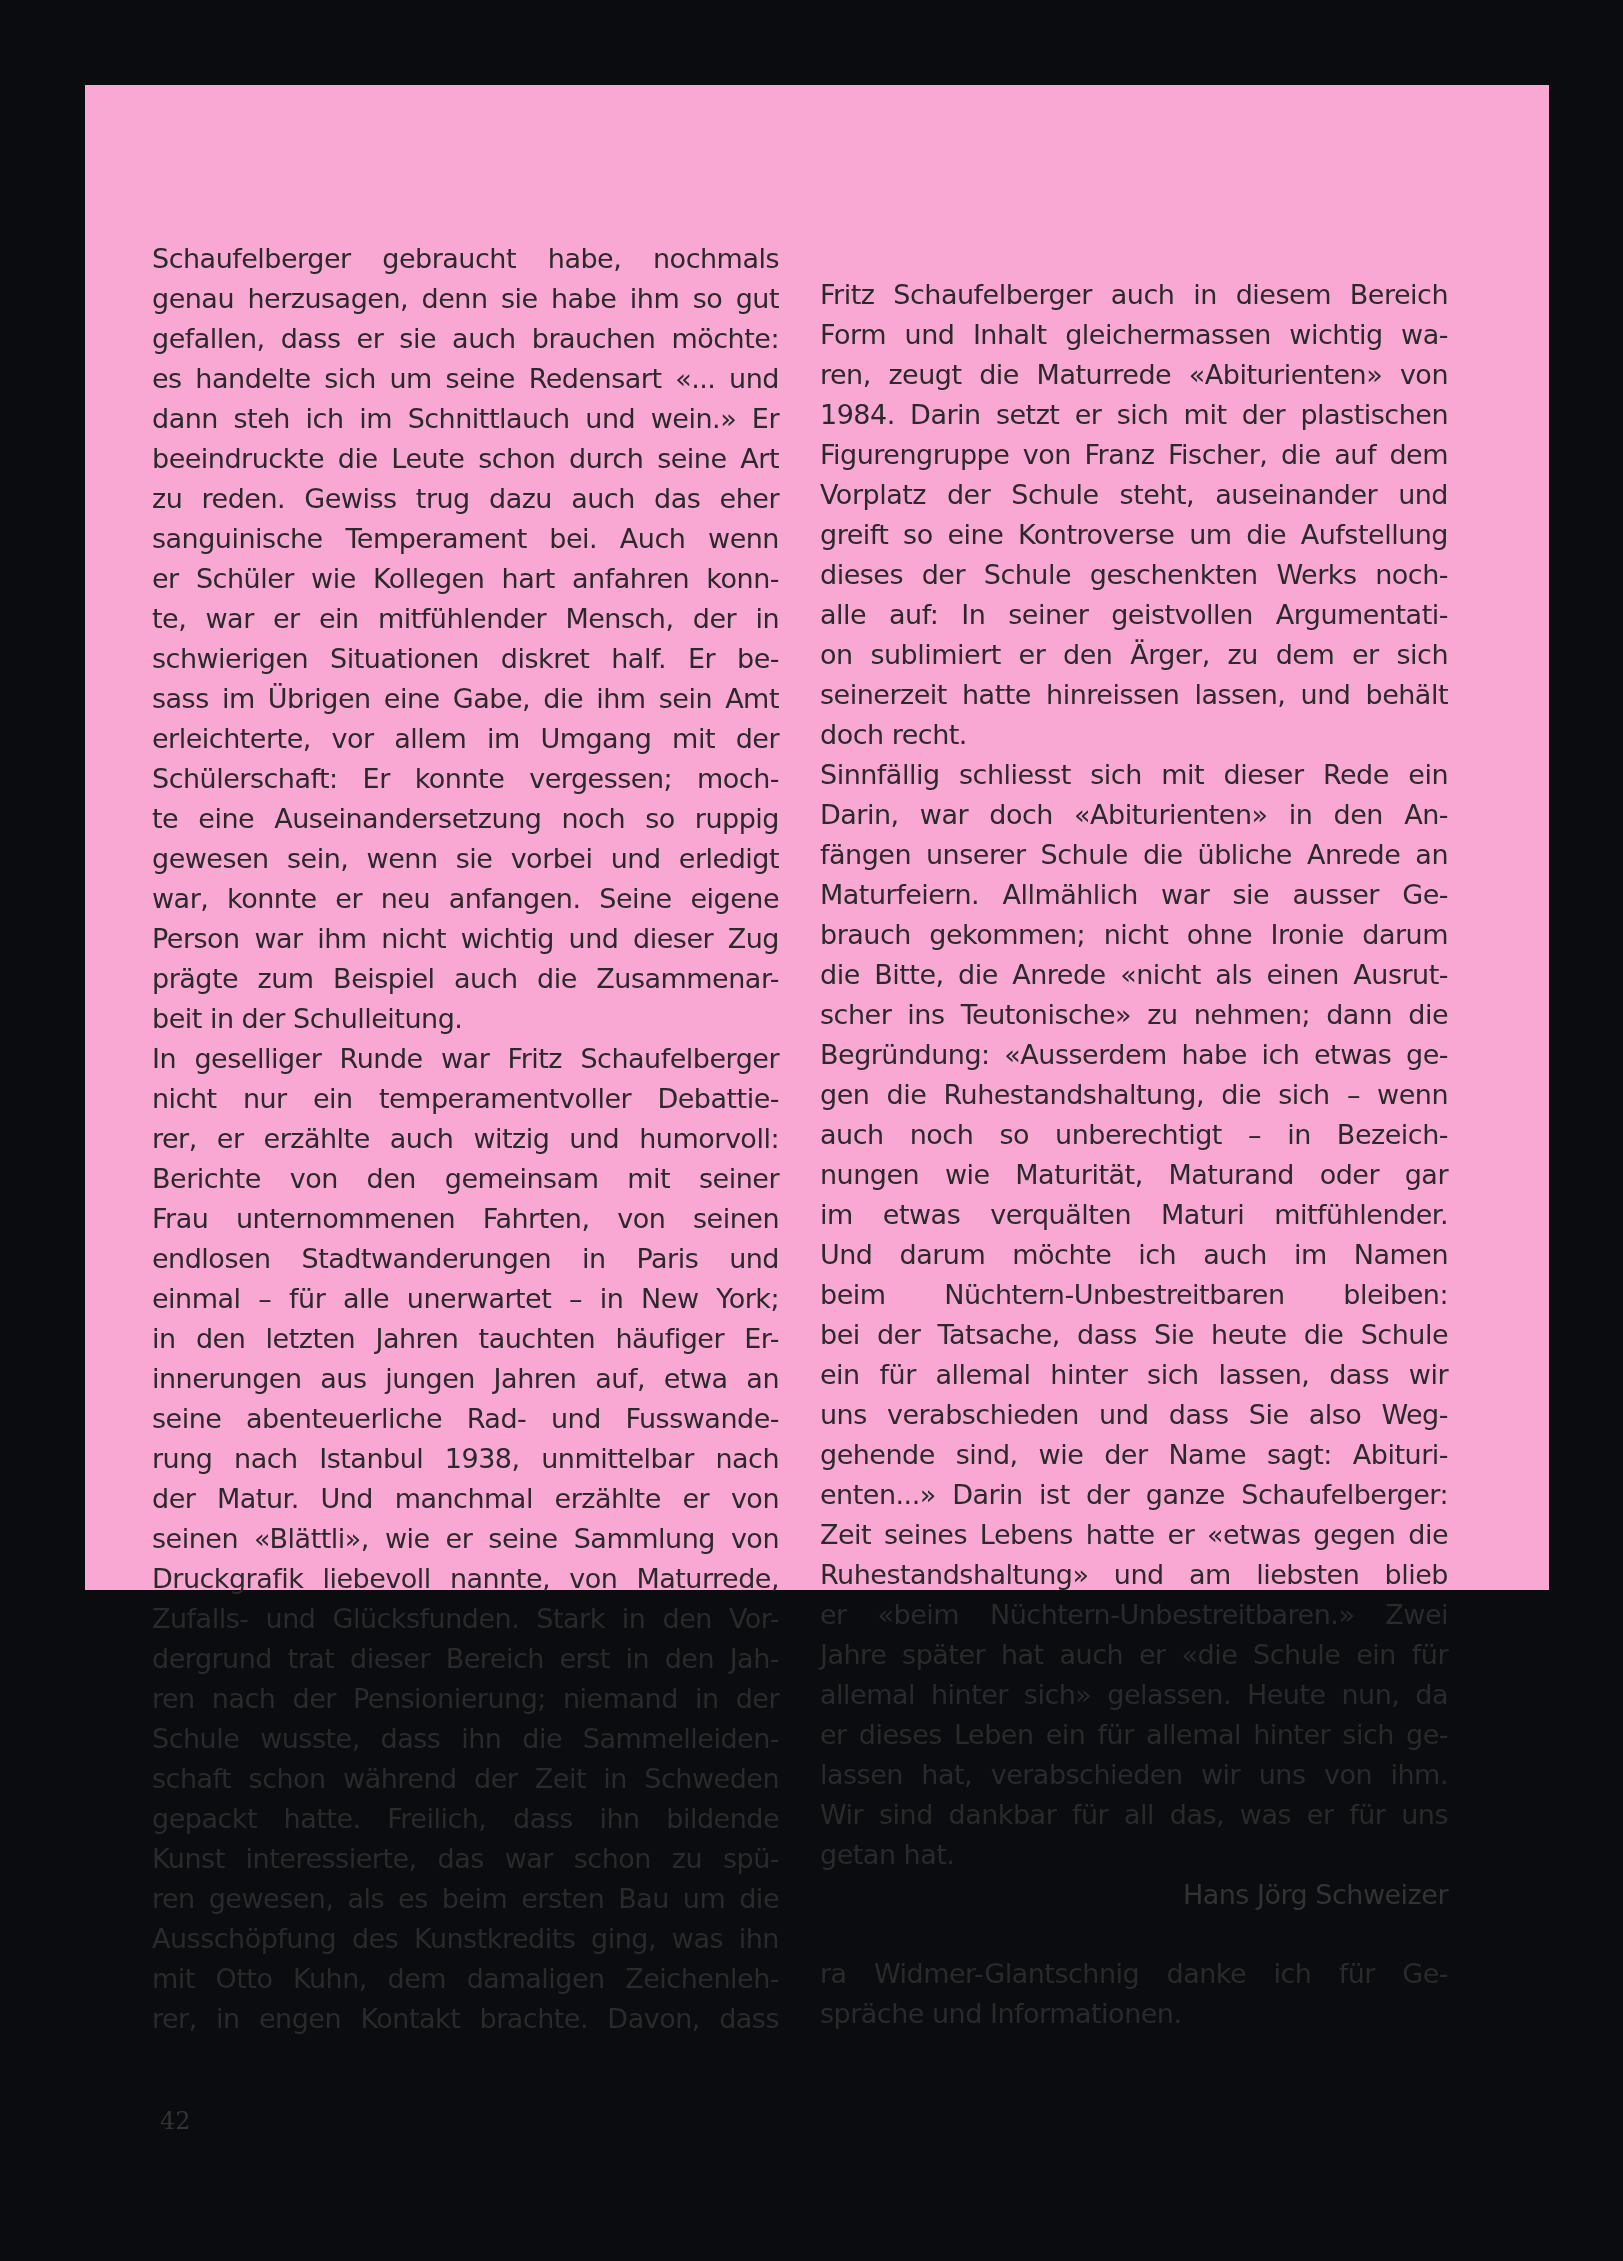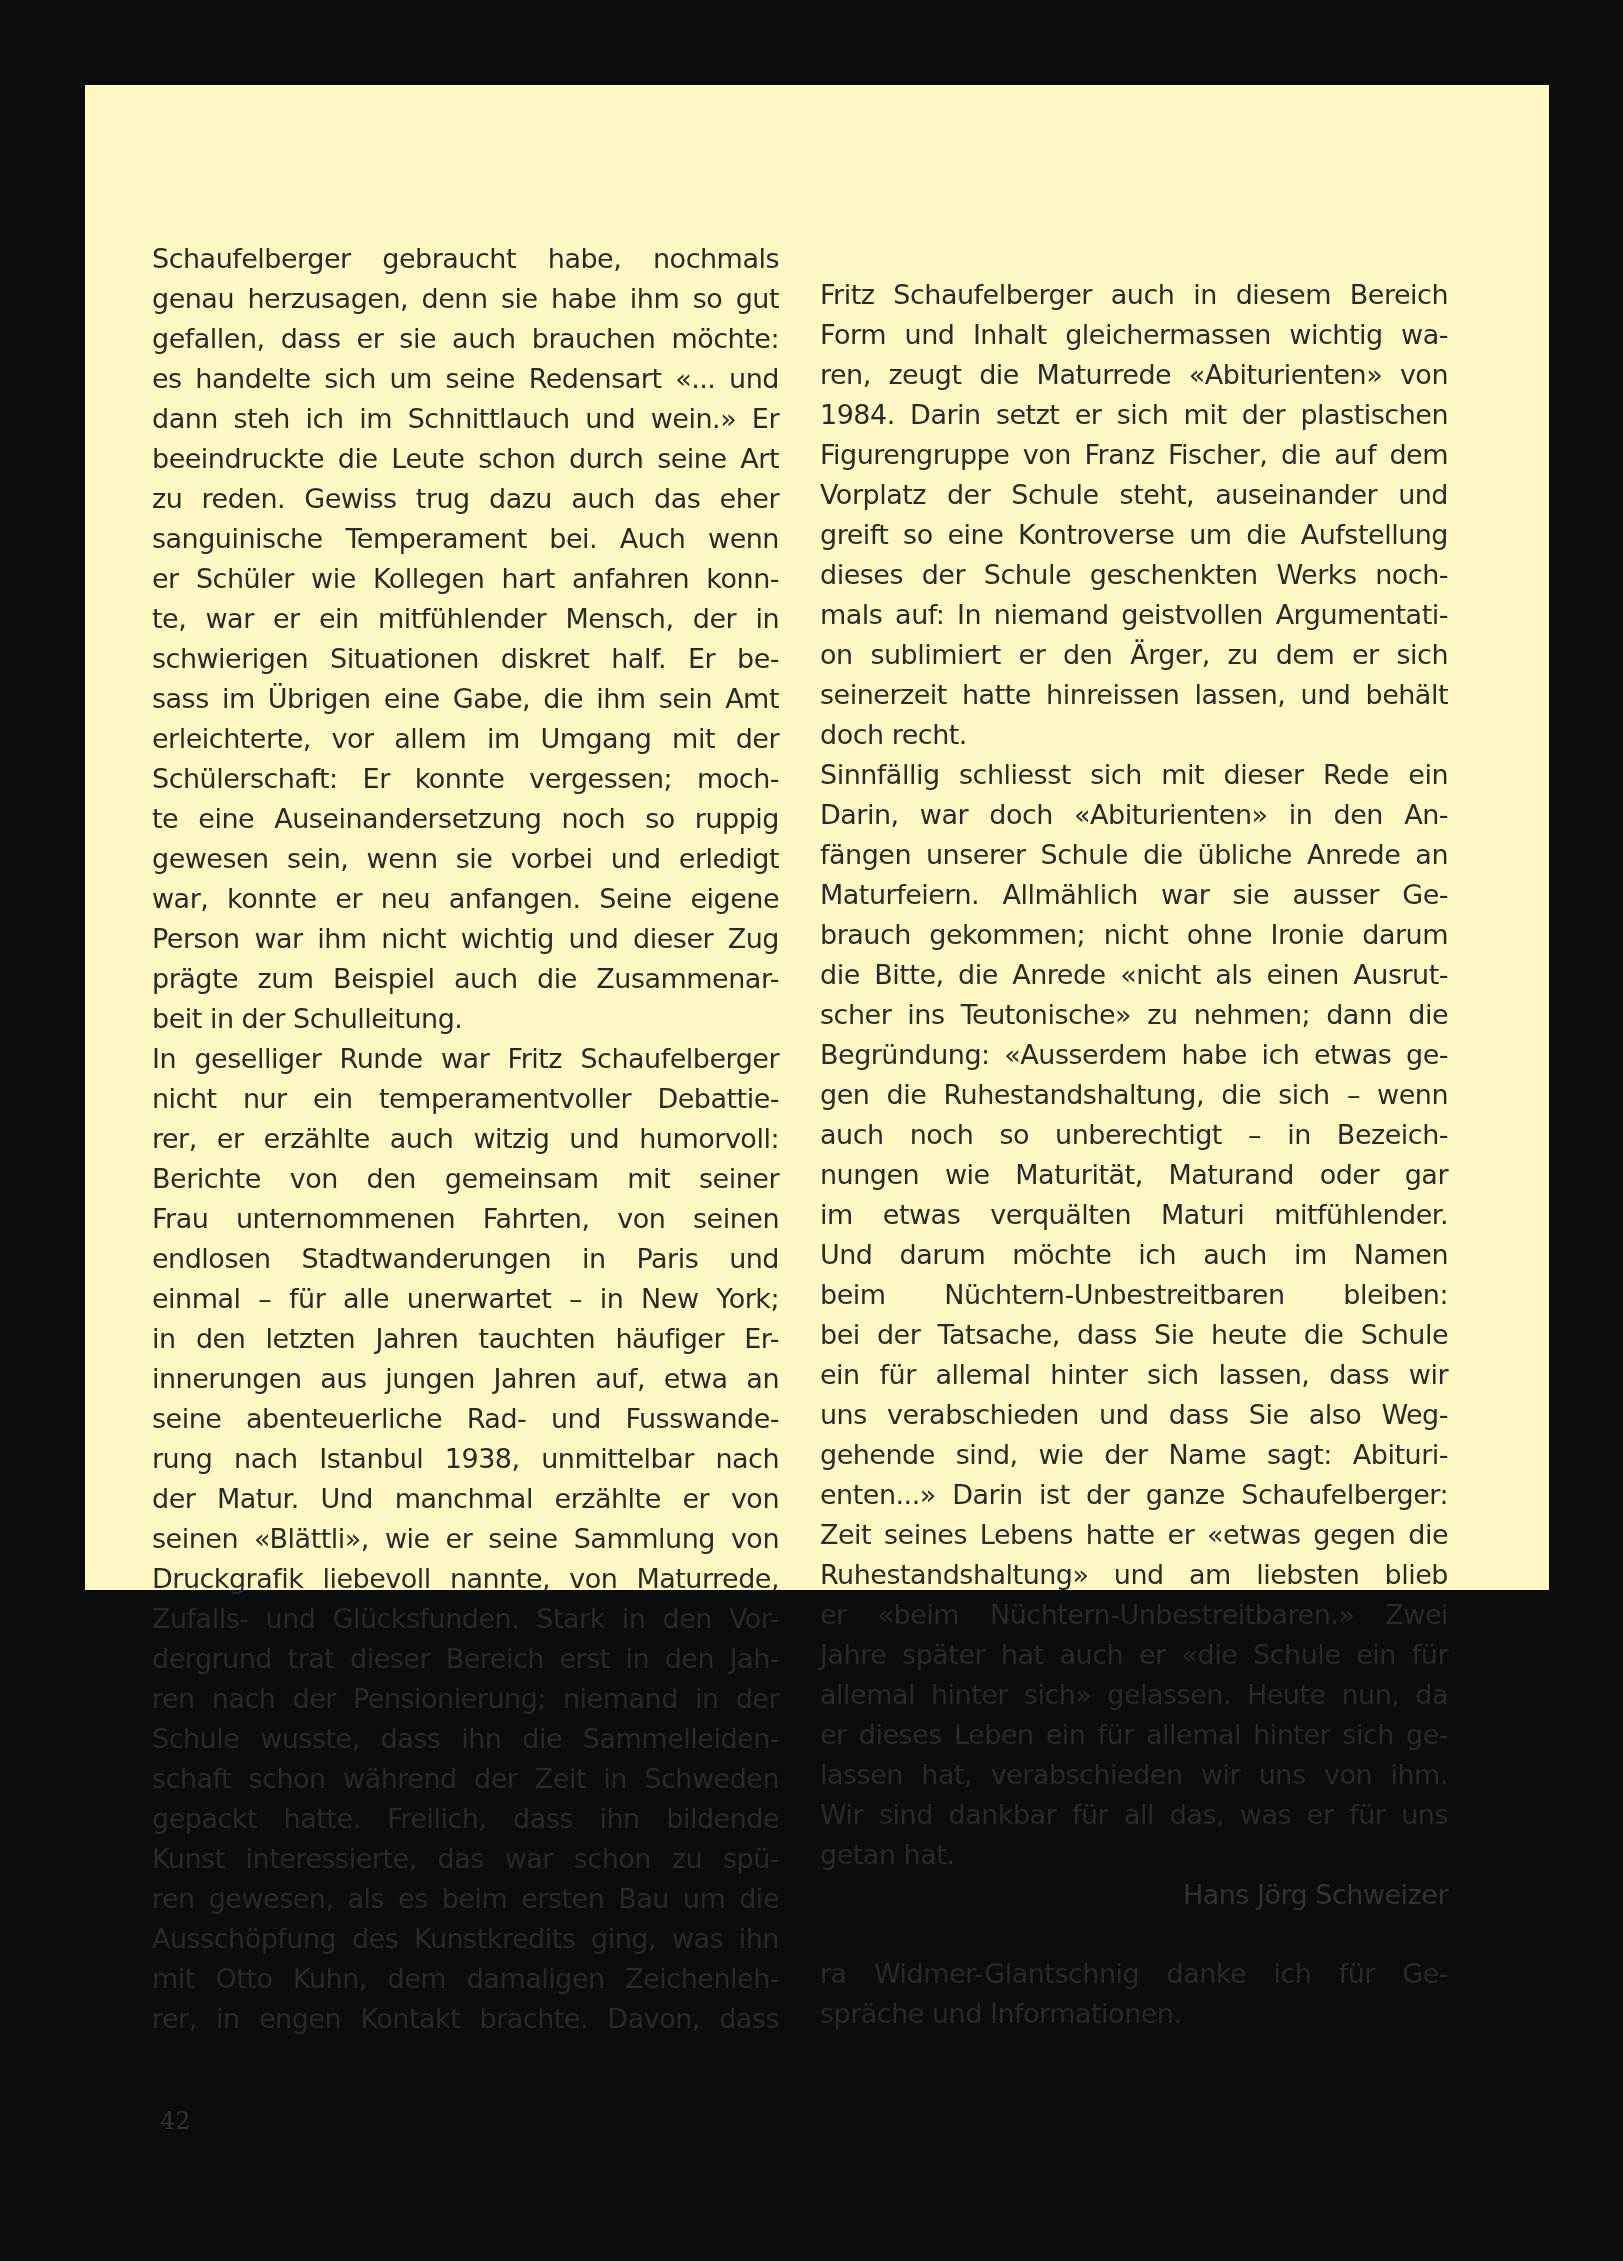--- a/index.html
+++ b/index.html
@@ -6,21 +6,21 @@
   body {
     width: 1624px; height: 2261px;
     background: #0b0c10;
     position: relative;
     overflow: hidden;
   }
   .page {
     position: absolute;
     left: 85px; top: 85px;
     width: 1464px; height: 1505px;
-    background: #fef9c3;
+    background: #f9a8d4;
   }
   .col {
     position: absolute;
     font-family: "DejaVu Sans", sans-serif;
     font-size: 27px;
     color: #2a2a2a;
     letter-spacing: -0.5px;
   }
   .col-left  { left: 67px;  top: 154px; width: 627px; }
   .col-right { left: 735px; top: 154px; width: 628px; margin-top: 36px; }
@@ -101,21 +101,21 @@
   <div class="col col-right">
     <div id="right-col">
         <div class="line">Fritz Schaufelberger auch in diesem Bereich</div>
         <div class="line">Form und Inhalt gleichermassen wichtig wa-</div>
         <div class="line">ren, zeugt die Maturrede «Abiturienten» von</div>
         <div class="line">1984. Darin setzt er sich mit der plastischen</div>
         <div class="line">Figurengruppe von Franz Fischer, die auf dem</div>
         <div class="line">Vorplatz der Schule steht, auseinander und</div>
         <div class="line">greift so eine Kontroverse um die Aufstellung</div>
         <div class="line">dieses der Schule geschenkten Werks noch-</div>
-        <div class="line">mals auf: In niemand geistvollen Argumentati-</div>
+        <div class="line">alle auf: In seiner geistvollen Argumentati-</div>
         <div class="line">on sublimiert er den Ärger, zu dem er sich</div>
         <div class="line">seinerzeit hatte hinreissen lassen, und behält</div>
         <div class="line last">doch recht.</div>
         <div class="line">Sinnfällig schliesst sich mit dieser Rede ein</div>
         <div class="line">Darin, war doch «Abiturienten» in den An-</div>
         <div class="line">fängen unserer Schule die übliche Anrede an</div>
         <div class="line">Maturfeiern. Allmählich war sie ausser Ge-</div>
         <div class="line">brauch gekommen; nicht ohne Ironie darum</div>
         <div class="line">die Bitte, die Anrede «nicht als einen Ausrut-</div>
         <div class="line">scher ins Teutonische» zu nehmen; dann die</div>

